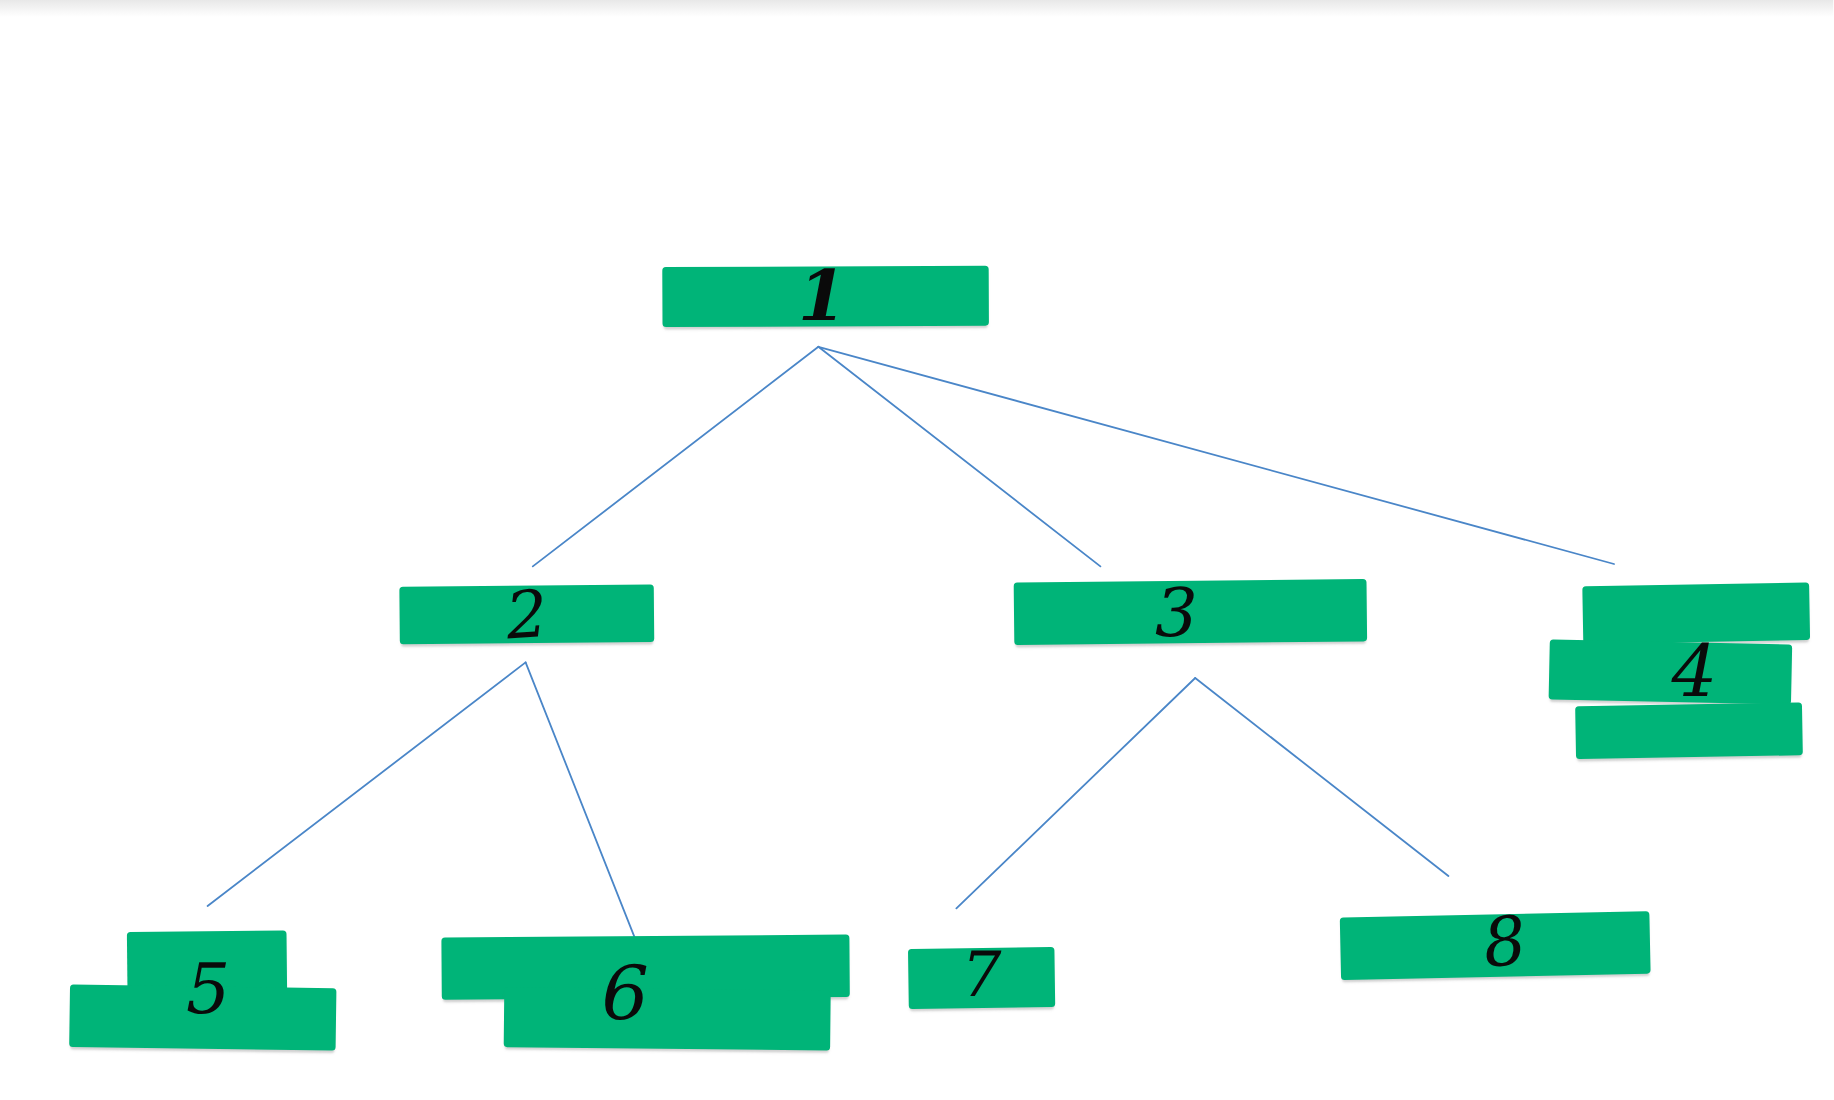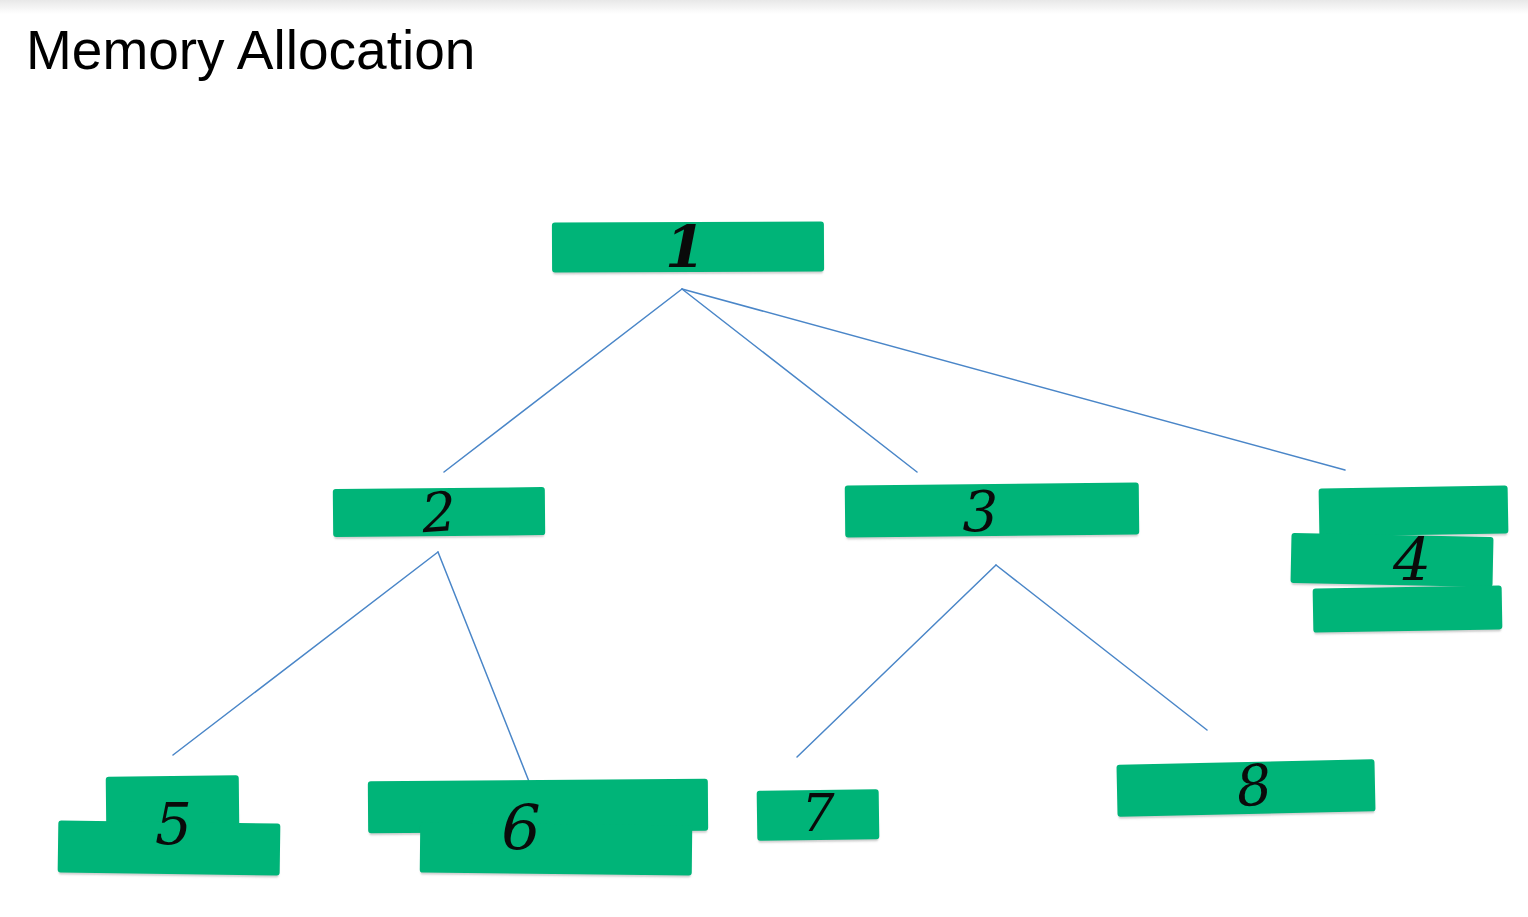--- a/index.html
+++ b/index.html
@@ -64,21 +64,20 @@
     font-style: italic;
   }
 </style>
 </head>
 <body>
 
 <div id="canvas">
 
   <div id="top-shade"></div>
 
-  <div id="title">Memory Allocation</div>
 
   <svg id="edges" viewBox="0 0 1528 917" xmlns="http://www.w3.org/2000/svg">
       <line x1="682" y1="289" x2="444" y2="472" stroke="#4a86c8" stroke-width="1.5" stroke-linecap="round"></line>
       <line x1="682" y1="289" x2="917" y2="472" stroke="#4a86c8" stroke-width="1.5" stroke-linecap="round"></line>
       <line x1="682" y1="289" x2="1345" y2="470" stroke="#4a86c8" stroke-width="1.5" stroke-linecap="round"></line>
       <line x1="438" y1="552" x2="173" y2="755" stroke="#4a86c8" stroke-width="1.5" stroke-linecap="round"></line>
       <line x1="438" y1="552" x2="530" y2="784" stroke="#4a86c8" stroke-width="1.5" stroke-linecap="round"></line>
       <line x1="996" y1="565" x2="797" y2="757" stroke="#4a86c8" stroke-width="1.5" stroke-linecap="round"></line>
       <line x1="996" y1="565" x2="1207" y2="730" stroke="#4a86c8" stroke-width="1.5" stroke-linecap="round"></line>
     </svg>

